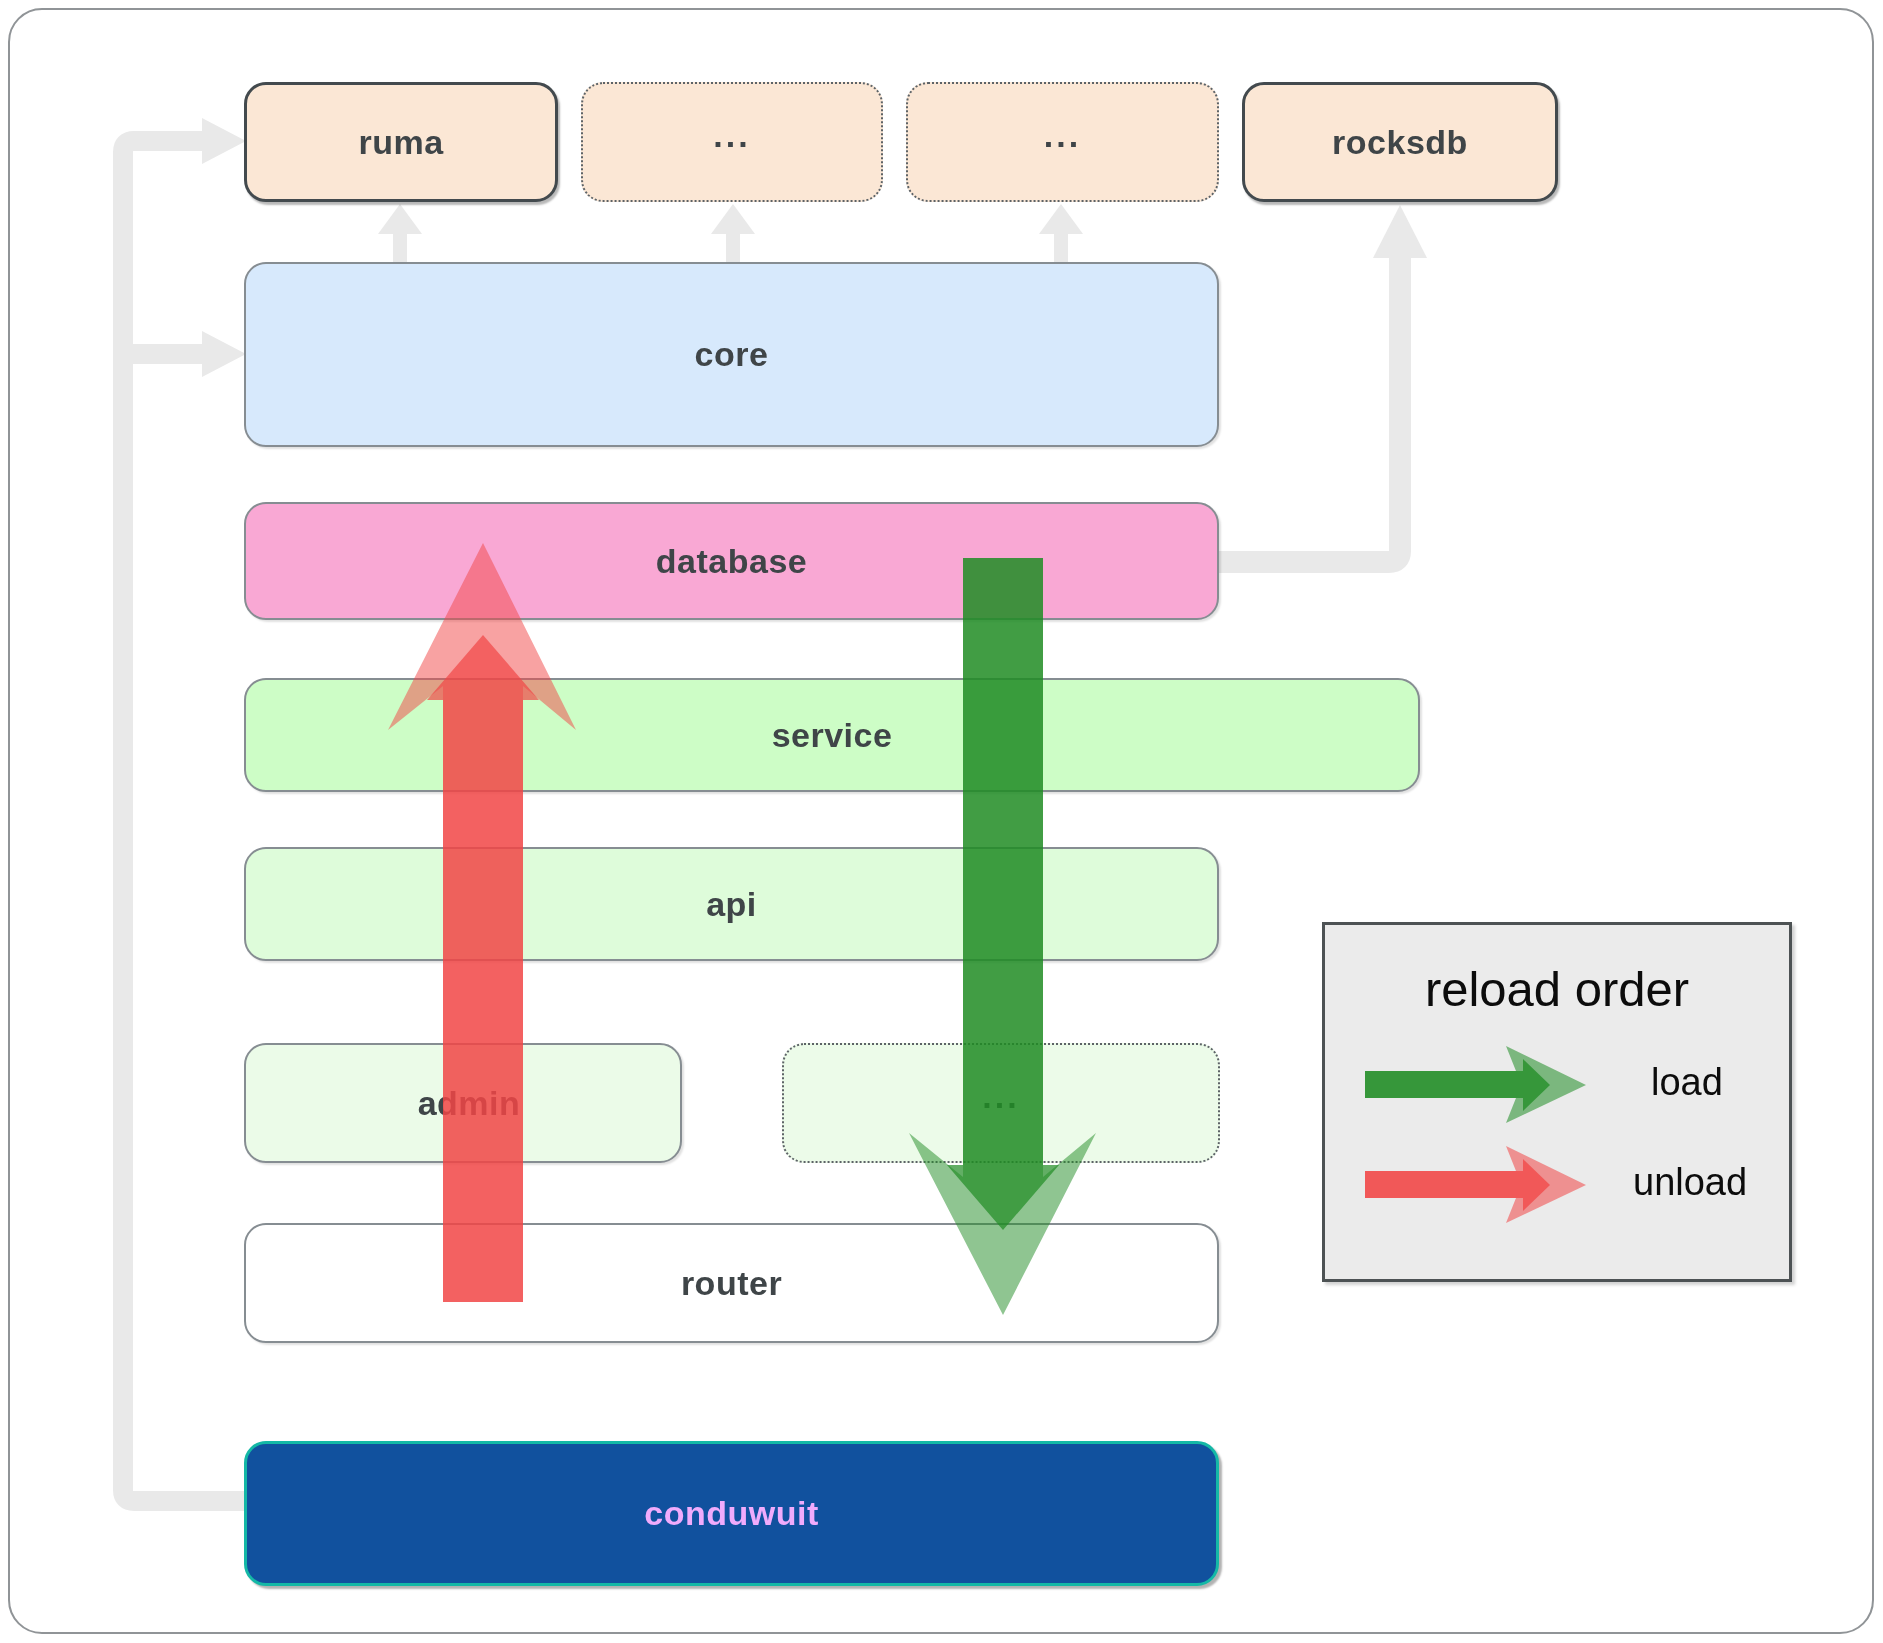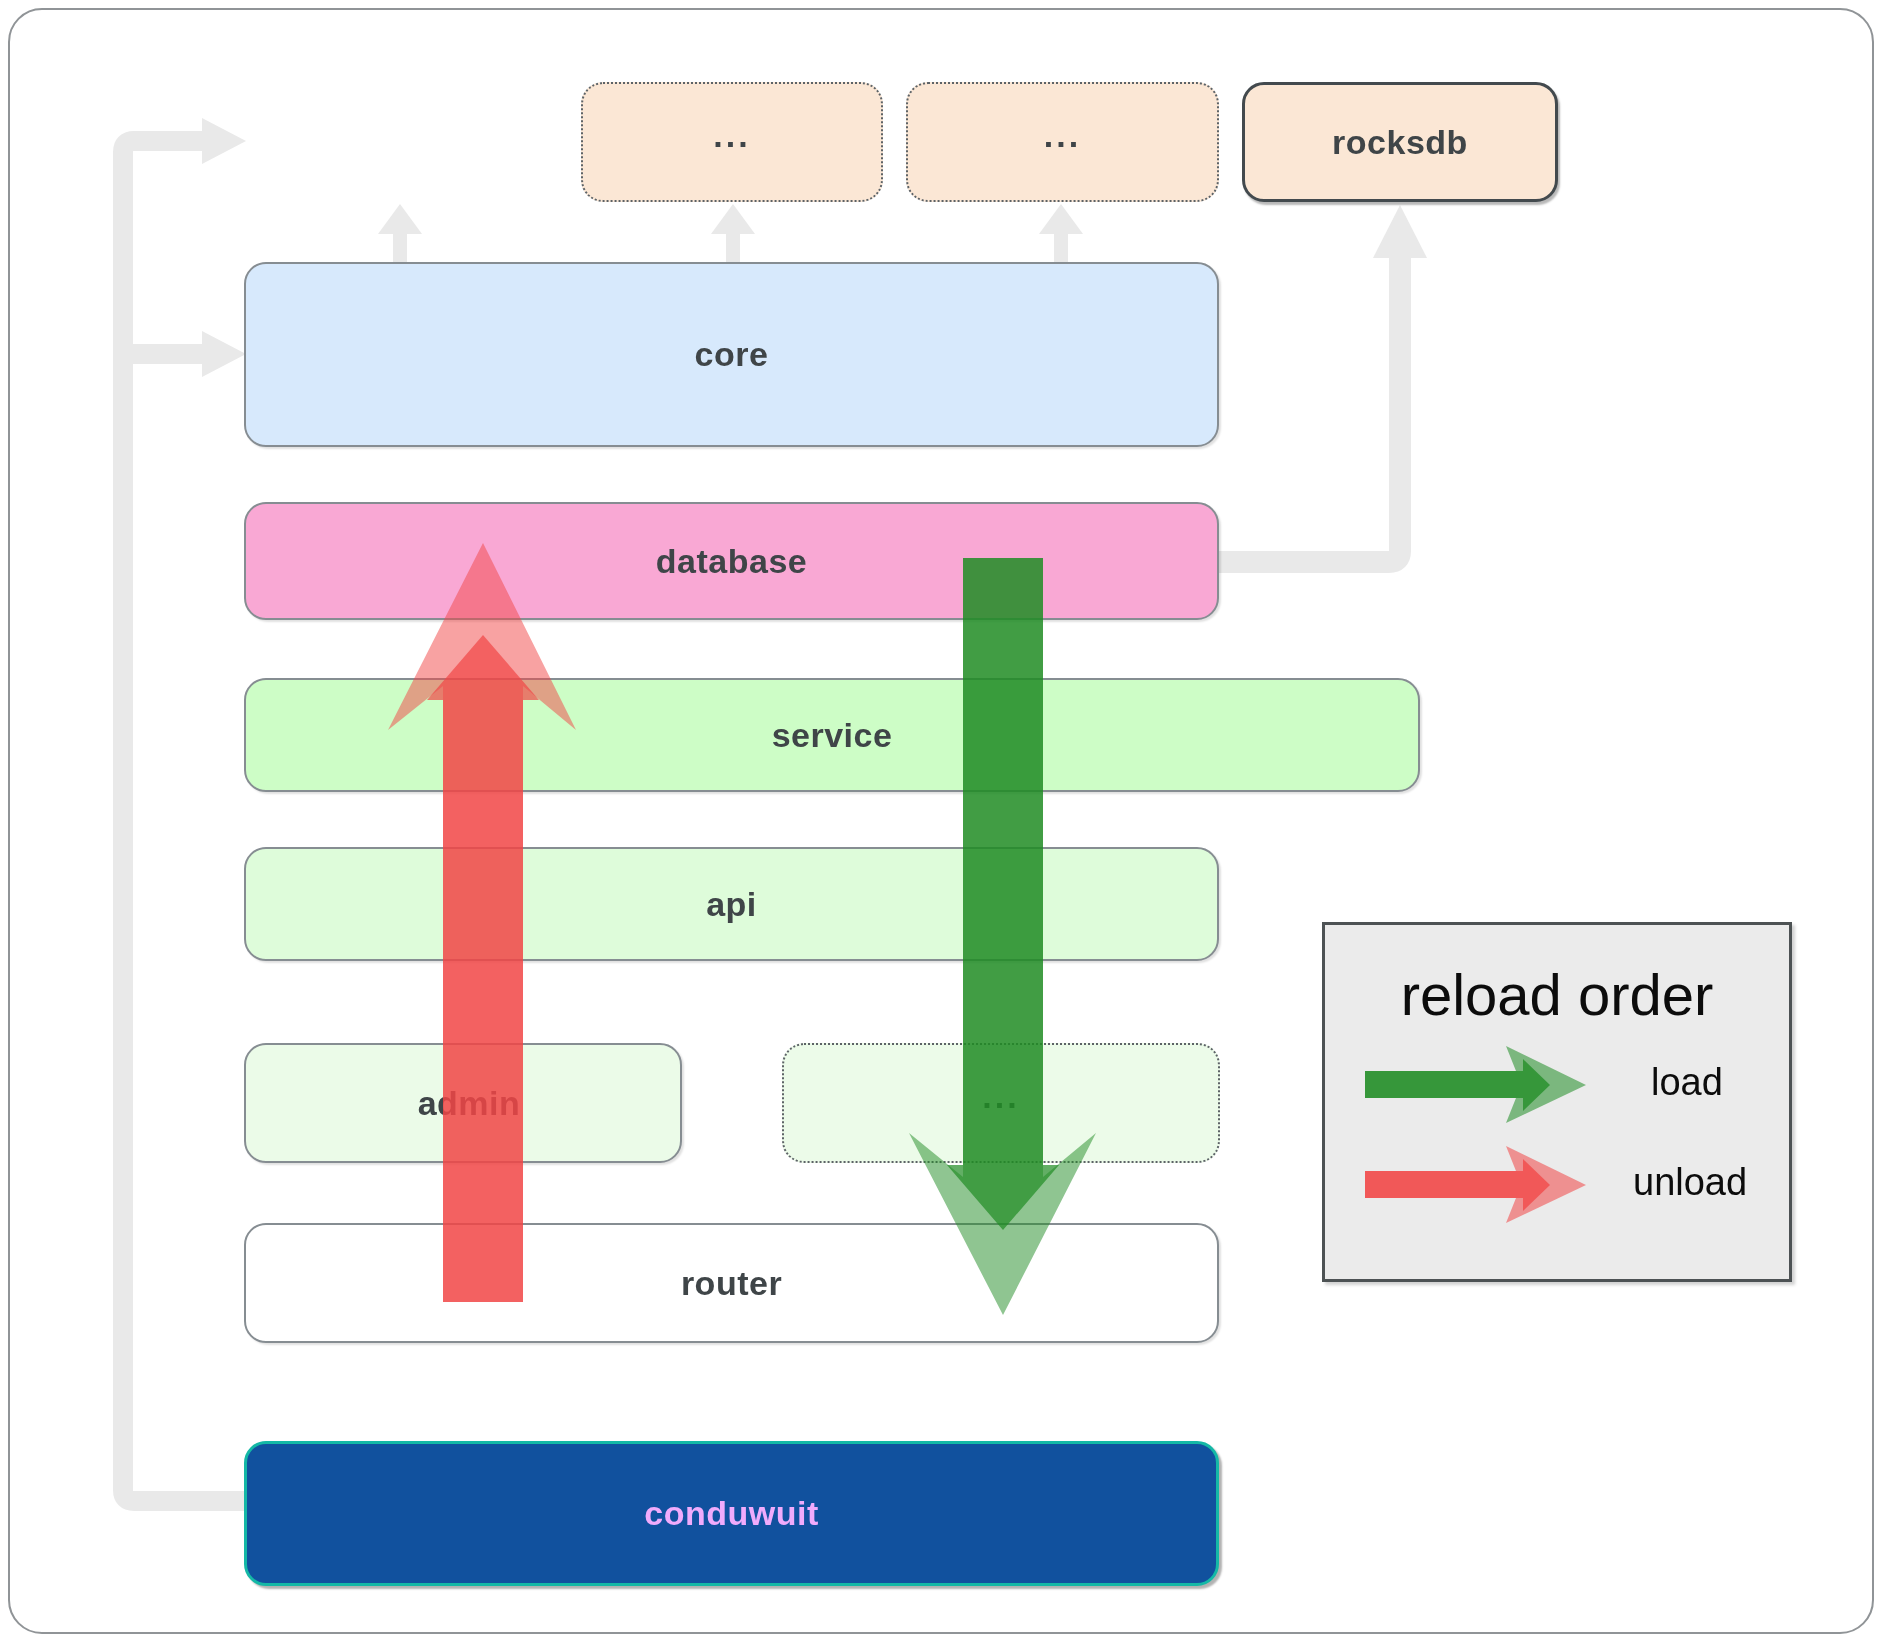--- a/index.html
+++ b/index.html
@@ -65,21 +65,21 @@
     width: 470px; height: 360px;
     background: #ebebeb;
     border: 3px solid #4d5254;
     z-index: 4;
     box-shadow: 3px 3px 3px rgba(0,0,0,0.18);
   }
   .legend-title {
     position: absolute;
     left: 0; top: 36px; width: 100%;
     text-align: center;
-    font-size: 58px;
+    font-size: 49px;
     color: #0c0c0c;
   }
   .legend-arrows { position: absolute; left: 0; top: 0; width: 470px; height: 360px; }
   .legend-label { position: absolute; font-size: 38px; color: #0c0c0c; }
   .legend-label.load   { left: 326px; top: 136px; }
   .legend-label.unload { left: 308px; top: 236px; }
 </style>
 </head>
 <body>
 
@@ -102,20 +102,21 @@
     </g>
 
     <g fill="#e9e9e9">
       <polygon points="393,262 393,234 378,234 400,204 422,234 407,234 407,262"></polygon>
       <polygon points="726,262 726,234 711,234 733,204 755,234 740,234 740,262"></polygon>
       <polygon points="1054,262 1054,234 1039,234 1061,204 1083,234 1068,234 1068,262"></polygon>
     </g>
   </svg>
 
   <div class="boxes">
+    <div class="box dark-border b-ruma">ruma</div>
     <div class="box dotted-border b-dots1">
       <span class="ellipsis-label">...</span>
     </div>
     <div class="box dotted-border b-dots2">
       <span class="ellipsis-label">...</span>
     </div>
     <div class="box dark-border b-rocksdb">rocksdb</div>
 
     <div class="box gray-border b-core">core</div>
     <div class="box gray-border b-database">database</div>

